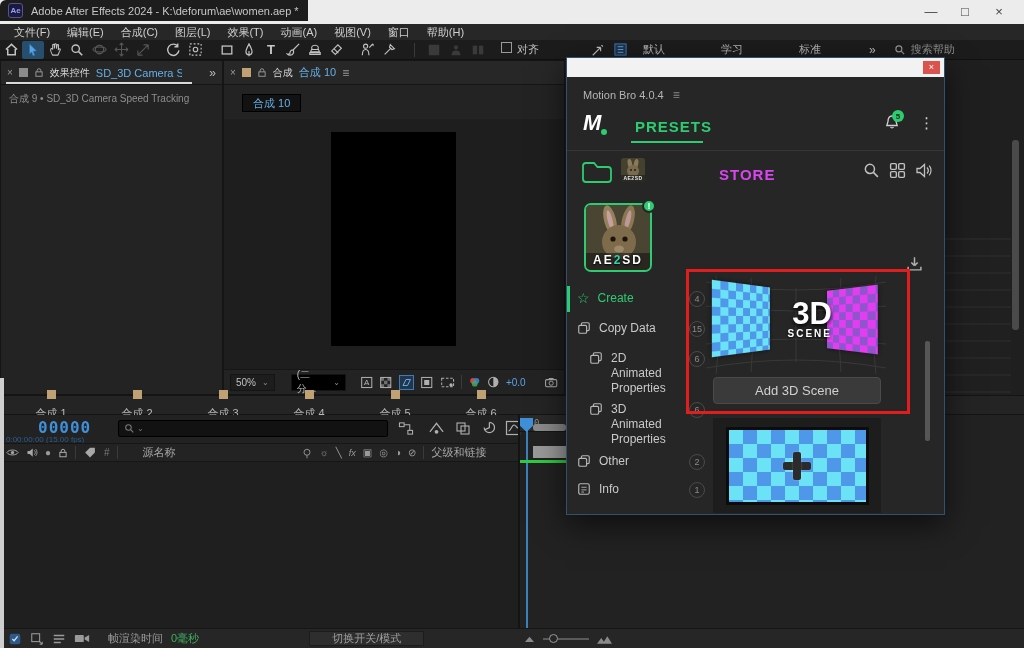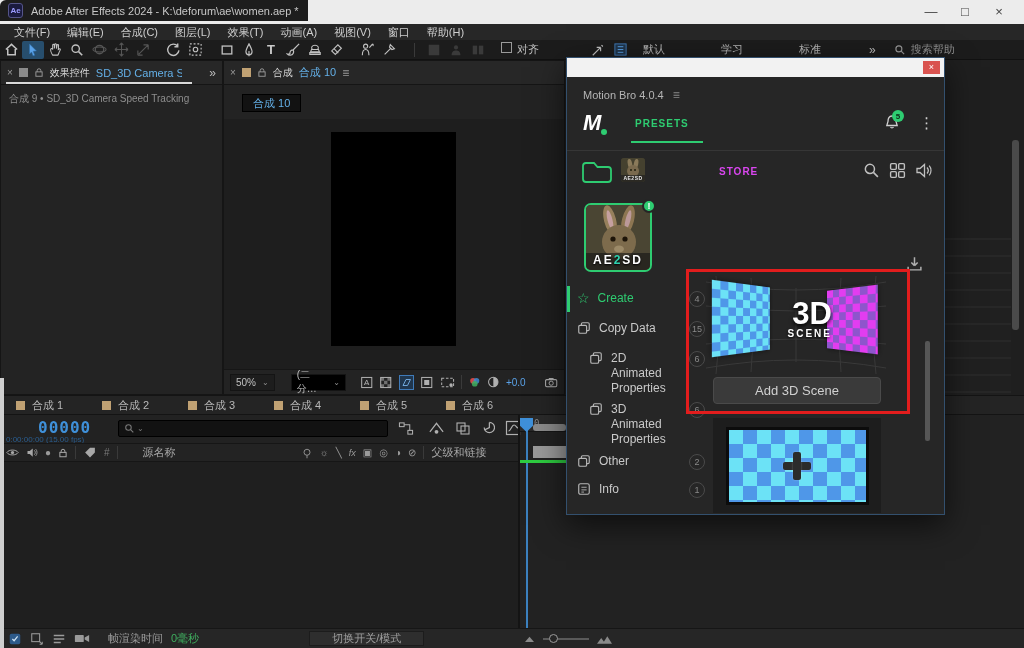--- a/index.html
+++ b/index.html
@@ -25,37 +25,37 @@
   .panel { background:#232323; border:1px solid #151515; }
   .panel-head { height:24px; background:#272727; border-bottom:1px solid #151515; display:flex; align-items:center; padding:0 6px; gap:6px; }
   .ph-x { color:#9a9a9a; font-size:10px; }
   .ph-sq { width:9px; height:9px; background:#8b8b8b; }
   .ph-sq.tan { background:#c0a173; }
   .ph-title { color:#dcdcdc; font-size:10px; white-space:nowrap; }
   .ph-comp { color:#64b0e8; font-size:11px; white-space:nowrap; }
 
   
   .tl-tabs { left:0; top:395px; width:1024px; height:20px; background:#242424; border-top:1px solid #141414; border-bottom:1px solid #141414; display:flex; align-items:center; }
-  .tl-tab { display:flex; align-items:center; gap:7px; width:86px; padding-left:16px; }
+  .tl-tab { display:flex; align-items:center; gap:7px; width:86px; padding-left:16px;flex-direction:column; }
   .tl-tab .sq { width:9px; height:9px; background:#c0a173; }
   .tl-tab span.lbl { color:#b9b9b9; font-size:11px; white-space:nowrap; }
   .frame-counter { color:#3f90d9; font-size:16px; font-weight:bold; font-family:"DejaVu Sans Mono", monospace; letter-spacing:1px; }
   .tc-detail { color:#2a5d8f; font-size:8px; white-space:nowrap; }
   .search-box { background:#121212; border:1px solid #000; border-radius:2px; height:17px; display:flex; align-items:center; padding-left:5px; gap:2px; }
   .col-label { color:#a8a8a8; font-size:11px; white-space:nowrap; }
   .sw-glyph { color:#9a9a9a; font-size:10px; }
   .statusbar { left:0; top:628px; width:1024px; height:20px; background:#262626; border-top:1px solid #161616; display:flex; align-items:center; }
   .toggle-box { background:#2e2e2e; border:1px solid #1c1c1c; height:15px; display:flex; align-items:center; padding:0 22px; }
 
   
   .mb-panel { left:566px; top:57px; width:379px; height:458px; background:#262626; border:1px solid #33506e; box-shadow:0 10px 30px rgba(0,0,0,.6); z-index:40; }
   .mb-strip { left:0; top:0; width:100%; height:19px; background:#f2f2f2; }
   .mb-close { right:4px; top:3px; width:17px; height:13px; background:#d9534f; color:#fff; font-size:9px; text-align:center; line-height:13px; }
   .mb-title { color:#b5b5b5; font-size:11px; }
-  .mb-tab { font-size:10px; font-weight:bold; letter-spacing:1px; }
+  .mb-tab { font-size:15px; font-weight:bold; letter-spacing:1px; }
   .mb-item { position:absolute; left:10px; display:flex; align-items:flex-start; gap:8px; width:128px; }
   .mb-item .lbl { color:#c9c9c9; font-size:12px; width:64px; line-height:1.25; }
   .mb-item.active .lbl { color:#2ecc71; }
   .mb-badge { width:16px; height:16px; border:1px solid #4a4a4a; border-radius:50%; color:#8a8a8a; font-size:9px; display:flex; align-items:center; justify-content:center; margin-left:auto; }
   .checker-cyan { background-image:conic-gradient(#4f97e8 0 25%, #6ce2f6 0 50%, #4f97e8 0 75%, #6ce2f6 0); }
   .checker-mag { background-image:conic-gradient(#8e55cc 0 25%, #e23df0 0 50%, #8e55cc 0 75%, #e23df0 0); }
   .add-btn { background:#3a3a3a; border:1px solid #4a4a4a; border-radius:4px; color:#d0d0d0; font-size:13px; display:flex; align-items:center; justify-content:center; }
   .red-rect { left:686px; top:269px; width:224px; height:145px; border:3px solid #e21d1d; z-index:60; }
   .thumb-label { position:absolute; left:0; right:0; bottom:3px; text-align:center; color:#fff; font-weight:bold; font-size:12px; letter-spacing:2px; text-shadow:0 1px 2px #000; }
   .thumb-label .mid { color:#2fd3b0; }

